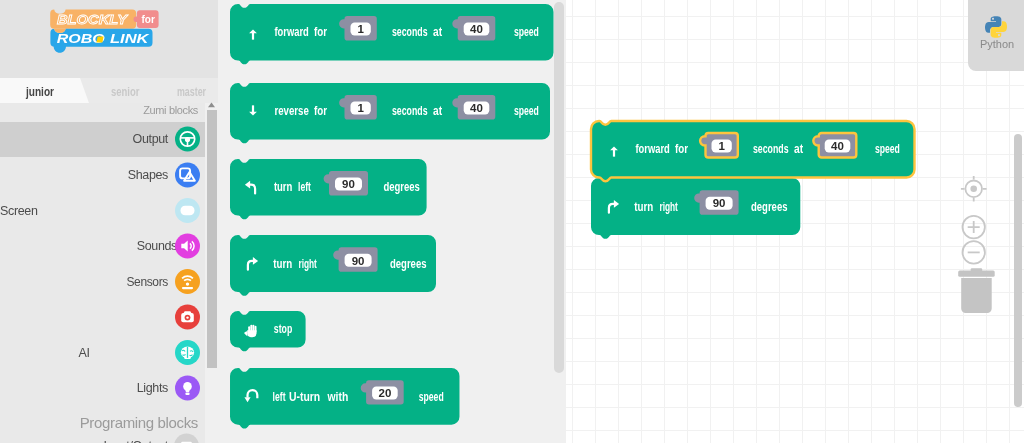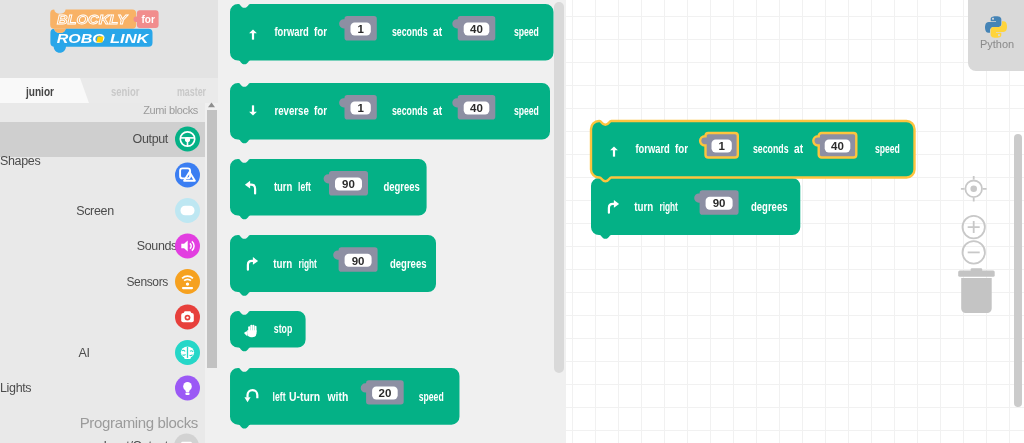--- a/index.html
+++ b/index.html
@@ -118,26 +118,26 @@
 <div class="abs" style="left:0;top:78px;width:218px;height:25px;background:#eaeaea"></div>
 <div class="abs" style="left:0;top:78px;width:90px;height:25px;background:#f9f9f9;clip-path:polygon(0 0,80px 0,89px 25px,0 25px)"></div>
 <svg class="abs" style="left:0;top:78px" width="218" height="25" viewBox="0 0 218 25">
       <text x="26" y="17.5" font-size="12.5" font-weight="bold" fill="#454545" font-family="Liberation Sans,sans-serif" textLength="28" lengthAdjust="spacingAndGlyphs">junior</text>
       <text x="111" y="17.5" font-size="12.5" font-weight="bold" fill="#c9c9c9" font-family="Liberation Sans,sans-serif" textLength="28.5" lengthAdjust="spacingAndGlyphs">senior</text>
       <text x="177" y="17.5" font-size="12.5" font-weight="bold" fill="#c9c9c9" font-family="Liberation Sans,sans-serif" textLength="29" lengthAdjust="spacingAndGlyphs">master</text>
     </svg>
 <div class="abs" style="left:0;top:121.5px;width:205px;height:35px;background:#cfcfcf"></div>
 <div class="abs" style="left:0;top:101px;width:198px;height:18px;line-height:18px;text-align:right;font-size:11px;color:#9b9b9b;letter-spacing:-0.35px">Zumi blocks</div>
 <div class="abs" style="left:0;top:130px;width:168px;height:18px;line-height:18px;text-align:right;font-size:12.5px;color:#4c4c4c;letter-spacing:-0.35px">Output</div>
-<div class="abs" style="left:0;top:152px;width:168px;height:18px;line-height:18px;text-align:left;font-size:12.5px;color:#4c4c4c;letter-spacing:-0.35px">Shapes</div>
-<div class="abs" style="left:11px;top:201.5px;width:168px;height:18px;line-height:18px;text-align:center;font-size:12.5px;color:#4c4c4c;letter-spacing:-0.35px">Screen</div>
+<div class="abs" style="left:0;top:166px;width:168px;height:18px;line-height:18px;text-align:right;font-size:12.5px;color:#4c4c4c;letter-spacing:-0.35px">Shapes</div>
+<div class="abs" style="left:0;top:201.5px;width:168px;height:18px;line-height:18px;text-align:left;font-size:12.5px;color:#4c4c4c;letter-spacing:-0.35px">Screen</div>
 <div class="abs" style="left:9px;top:237px;width:168px;height:18px;line-height:18px;text-align:right;font-size:12.5px;color:#4c4c4c;letter-spacing:-0.35px">Sounds</div>
 <div class="abs" style="left:0;top:272.5px;width:168px;height:18px;line-height:18px;text-align:right;font-size:12px;color:#4c4c4c;letter-spacing:-0.35px">Sensors</div>
 <div class="abs" style="left:0;top:343.5px;width:168px;height:18px;line-height:18px;text-align:center;font-size:12.5px;color:#4c4c4c;letter-spacing:-0.35px">AI</div>
-<div class="abs" style="left:0;top:379px;width:168px;height:18px;line-height:18px;text-align:left;font-size:12.5px;color:#4c4c4c;letter-spacing:-0.35px">Lights</div>
+<div class="abs" style="left:0;top:379px;width:168px;height:18px;line-height:18px;text-align:right;font-size:12.5px;color:#4c4c4c;letter-spacing:-0.35px">Lights</div>
 <div class="abs" style="left:0;top:414px;width:198px;height:18px;line-height:18px;text-align:right;font-size:15px;color:#9b9b9b;letter-spacing:-0.35px">Programing blocks</div>
 <div class="abs" style="left:0;top:437px;width:168px;height:18px;line-height:18px;text-align:right;font-size:12.5px;color:#4c4c4c;letter-spacing:-0.35px">Input/Output</div>
 <svg class="abs" style="left:0;top:0" width="218" height="443" viewBox="0 0 218 443">
       <circle cx="187.5" cy="139" r="12.5" fill="#04b186"></circle>
       <circle cx="187.5" cy="139" r="7.2" fill="none" stroke="#fff" stroke-width="1.7"></circle>
       <path d="M 180.5,137.9 H 194.5" stroke="#fff" stroke-width="1.6"></path>
       <circle cx="187.5" cy="139.5" r="2.6" fill="#fff"></circle>
       <path d="M 187.5,141 V 146" stroke="#fff" stroke-width="1.6"></path>
       <circle cx="187.5" cy="175" r="12.5" fill="#3b7ef2"></circle>
       <rect x="180.1" y="168.4" width="10" height="10" rx="2.4" fill="none" stroke="#fff" stroke-width="1.9"></rect>

